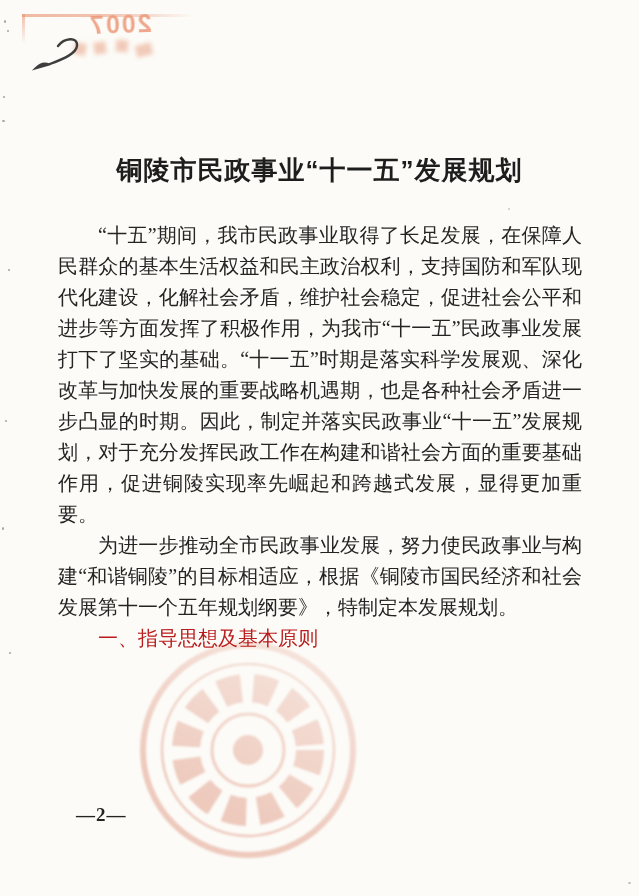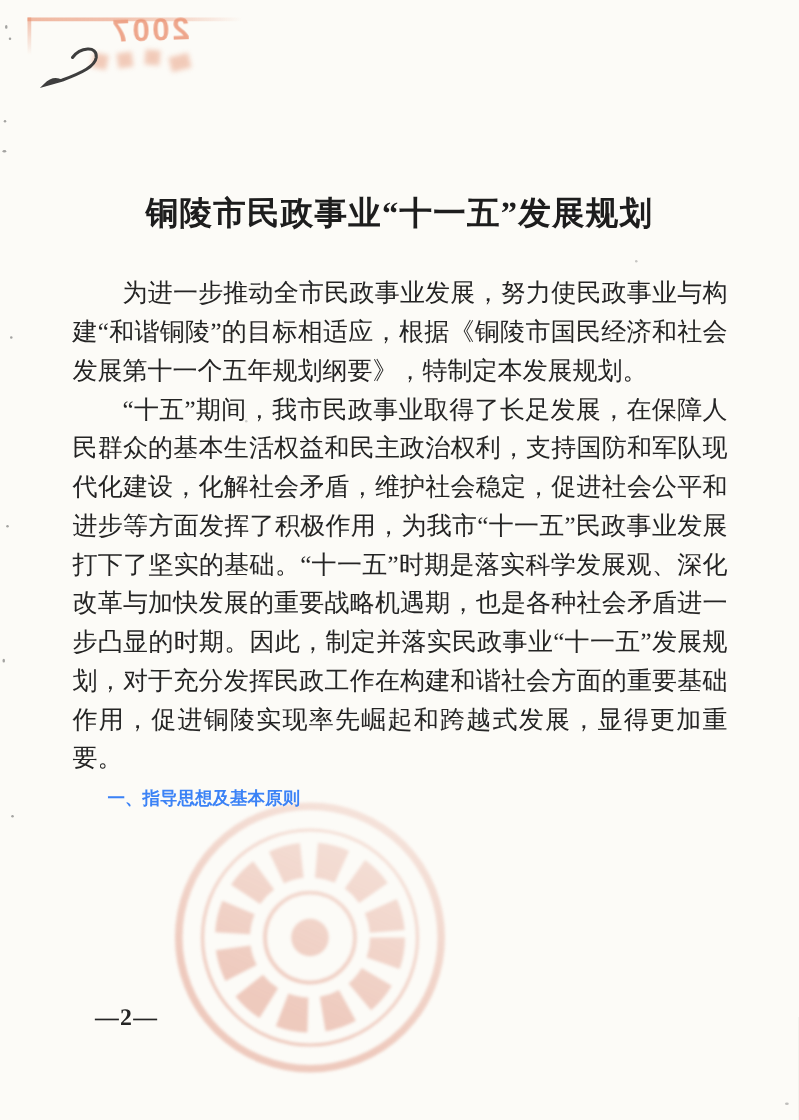--- a/index.html
+++ b/index.html
@@ -17,21 +17,21 @@
     font-family: "Liberation Serif", "DejaVu Serif", serif;
   }
 
   
   .doc-title {
     position: absolute;
     top: 136px;
     left: 0;
     width: 100%;
     text-align: center;
-    font-family: Liberation Serif, serif;
+    font-family: Liberation Sans, sans-serif;
     font-weight: 700;
     font-size: 26px;
     letter-spacing: 1px;
     color: #1d1d1d;
     z-index: 3;
   }
 
   
   .body-text {
     position: absolute;
@@ -46,23 +46,23 @@
   }
   .body-text p {
     margin: 0;
     text-indent: 2em;
   }
   .body-text .h-main,
   .body-text .h-sub {
     margin: 0;
     text-indent: 2em;
     font-family: "Liberation Sans", "DejaVu Sans", sans-serif;
-    font-weight: 700;
-    font-size: 14px;
-    color: #3b82f6;
+    font-weight: 400;
+    font-size: 20px;
+    color: #b91c1c;
   }
 
   
   .page-num {
     position: absolute;
     left: 76px;
     top: 804px;
     font-size: 19px;
     font-weight: 700;
     letter-spacing: 1px;
@@ -184,22 +184,22 @@
       <circle cx="116" cy="116" r="86" stroke-width="2.5"></circle>
       <circle cx="116" cy="116" r="62" stroke-width="28" stroke-dasharray="21 12"></circle>
       <circle cx="116" cy="116" r="36" stroke-width="3"></circle>
       <circle cx="116" cy="116" r="15" fill="#d97f66" stroke="none"></circle>
     </g>
   </svg>
 
   <h1 class="doc-title">铜陵市民政事业“十一五”发展规划</h1>
 
   <div class="body-text">
+    <p>“十五”期间，我市民政事业取得了长足发展，在保障人民群众的基本生活权益和民主政治权利，支持国防和军队现代化建设，化解社会矛盾，维护社会稳定，促进社会公平和进步等方面发挥了积极作用，为我市“十一五”民政事业发展打下了坚实的基础。“十一五”时期是落实科学发展观、深化改革与加快发展的重要战略机遇期，也是各种社会矛盾进一步凸显的时期。因此，制定并落实民政事业“十一五”发展规划，对于充分发挥民政工作在构建和谐社会方面的重要基础作用，促进铜陵实现率先崛起和跨越式发展，显得更加重要。</p>
     <p>为进一步推动全市民政事业发展，努力使民政事业与构建“和谐铜陵”的目标相适应，根据《铜陵市国民经济和社会发展第十一个五年规划纲要》，特制定本发展规划。</p>
-    <p>“十五”期间，我市民政事业取得了长足发展，在保障人民群众的基本生活权益和民主政治权利，支持国防和军队现代化建设，化解社会矛盾，维护社会稳定，促进社会公平和进步等方面发挥了积极作用，为我市“十一五”民政事业发展打下了坚实的基础。“十一五”时期是落实科学发展观、深化改革与加快发展的重要战略机遇期，也是各种社会矛盾进一步凸显的时期。因此，制定并落实民政事业“十一五”发展规划，对于充分发挥民政工作在构建和谐社会方面的重要基础作用，促进铜陵实现率先崛起和跨越式发展，显得更加重要。</p>
     <p class="h-main">一、指导思想及基本原则</p>
   </div>
 
   <div class="page-num">—2—</div>
 
   <div>
     <div class="speck" style="left:4px;  top:20px;  width:2px; height:3px;"></div>
     <div class="speck" style="left:7px;  top:30px;  width:2px; height:2px;"></div>
     <div class="speck" style="left:3px;  top:96px;  width:2px; height:2px;"></div>
     <div class="speck" style="left:2px;  top:120px; width:3px; height:2px;"></div>

